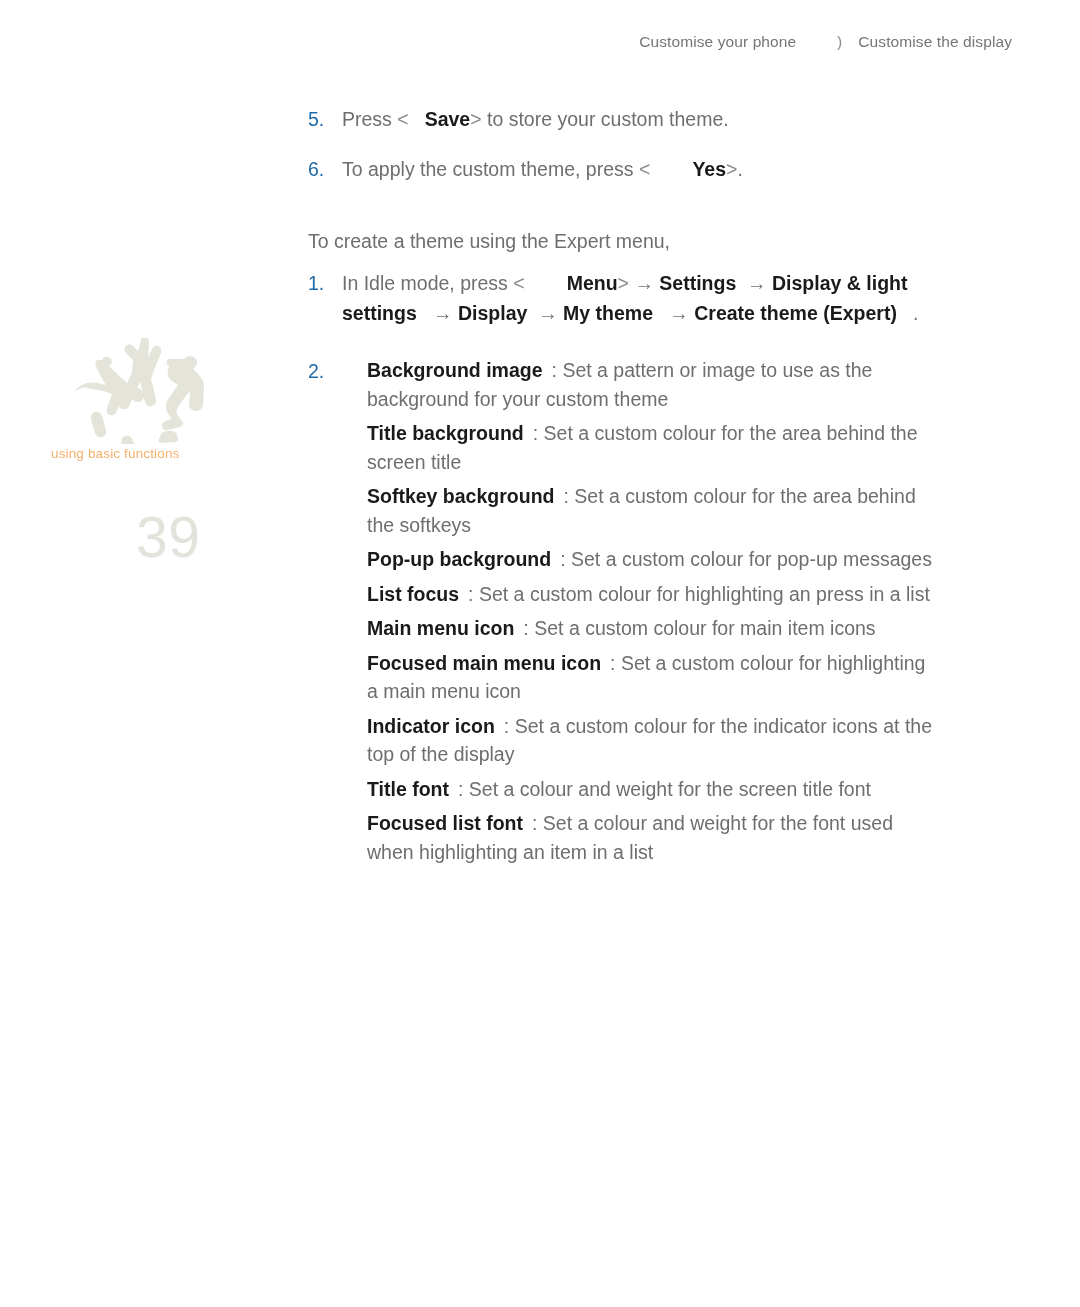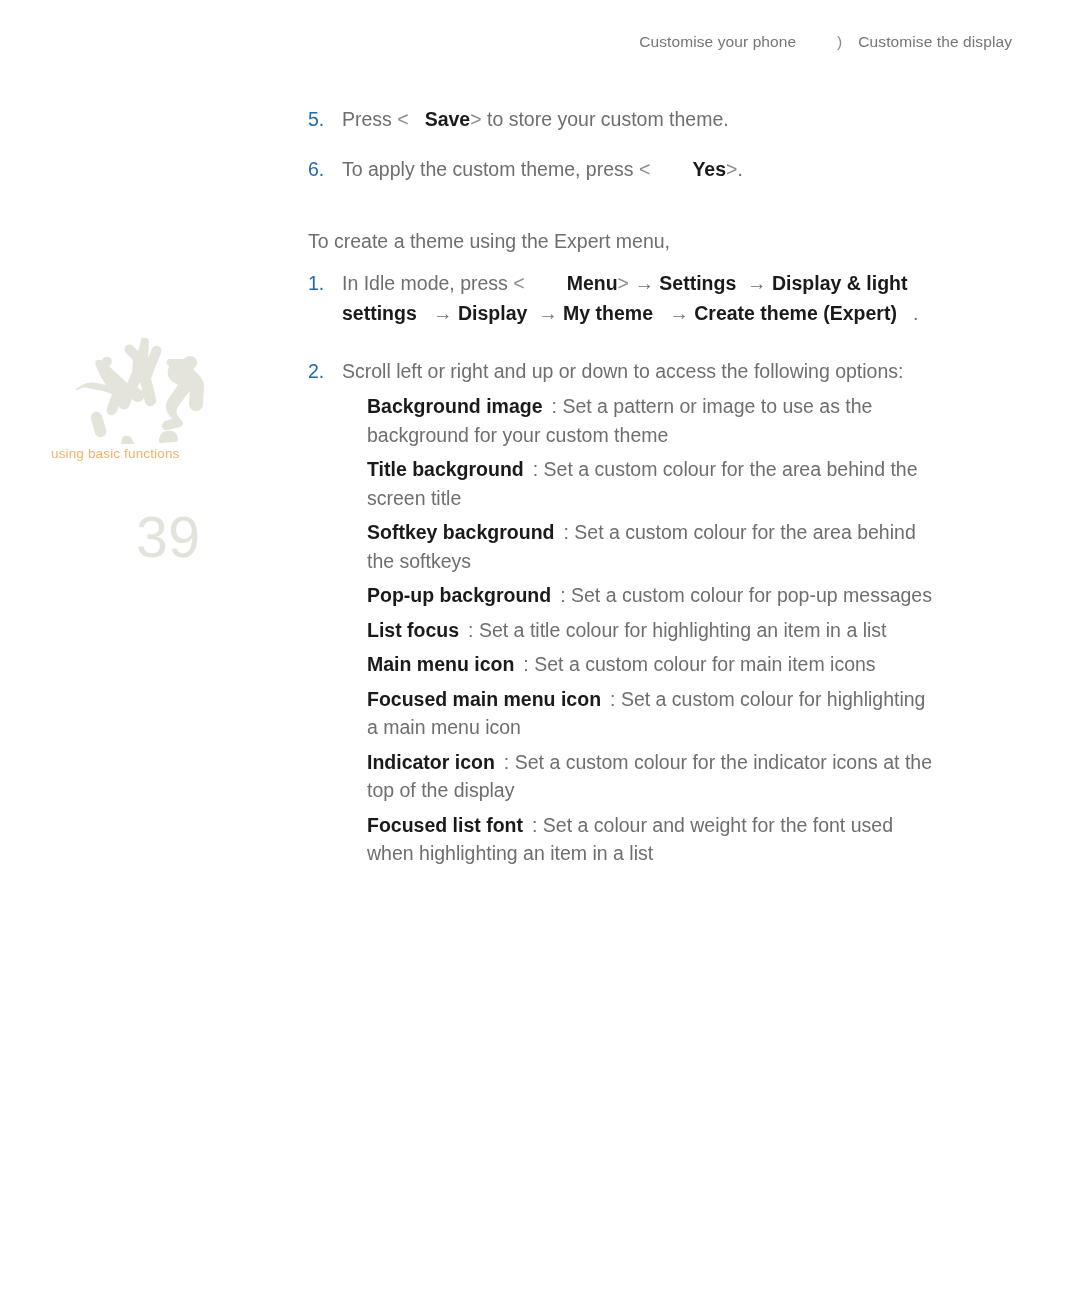--- a/index.html
+++ b/index.html
@@ -195,21 +195,20 @@
 
     <div class="lead-in">To create a theme using the Expert menu,</div>
 
     <div class="step step-1">
       <span class="num">1.</span>
       <span><span>In Idle mode, press </span><span class="lt">&lt;</span><span class="gapsp"></span><span class="bold">Menu</span><span class="lt">&gt;</span>&nbsp;<span class="arrow">→</span>&nbsp;<span class="bold">Settings</span>&nbsp;&nbsp;<span class="arrow">→</span>&nbsp;<span class="bold">Display &amp; light settings</span>&nbsp;&nbsp;&nbsp;<span class="arrow">→</span>&nbsp;<span class="bold">Display</span>&nbsp;&nbsp;<span class="arrow">→</span>&nbsp;<span class="bold">My theme</span>&nbsp;&nbsp;&nbsp;<span class="arrow">→</span>&nbsp;<span class="bold">Create theme (Expert)</span><span class="gapsm"></span><span>.</span></span>
     </div>
 
     <div class="step step-2">
       <span class="num">2.</span>
-      <span>Scroll left or right and up or down to access the following options:</span>
     </div>
 
     <div class="options">
 
       <div class="option">
         <span class="term">Background image</span><span class="spacer"></span><span>: Set a pattern or image to use as the background for your custom theme</span>
       </div>
 
 
       <div class="option">
@@ -218,35 +217,38 @@
 
       <div class="option">
         <span class="term">Softkey background</span><span class="spacer"></span><span>: Set a custom colour for the area behind the softkeys</span>
       </div>
 
       <div class="option">
         <span class="term">Pop-up background</span><span class="spacer"></span><span>: Set a custom colour for pop-up messages</span>
       </div>
 
       <div class="option">
-        <span class="term">List focus</span><span class="spacer"></span><span>: Set a title colour for highlighting an item in a list</span>
+        <span class="term">List focus</span><span class="spacer"></span><span>: Set a custom colour for highlighting an press in a list</span>
       </div>
 
       <div class="option">
         <span class="term">Main menu icon</span><span class="spacer"></span><span>: Set a custom colour for main item icons</span>
       </div>
 
       <div class="option">
         <span class="term">Focused main menu icon</span><span class="spacer"></span><span>: Set a custom colour for highlighting a main menu icon</span>
       </div>
 
       <div class="option">
         <span class="term">Indicator icon</span><span class="spacer"></span><span>: Set a custom colour for the indicator icons at the top of the display</span>
       </div>
 
+      <div class="option">
+        <span class="term">Title font</span><span class="spacer"></span><span>: Set a colour and weight for the screen title font</span>
+      </div>
 
 
       <div class="option">
         <span class="term">Focused list font</span><span class="spacer"></span><span>: Set a colour and weight for the font used when highlighting an item in a list</span>
       </div>
 
     </div>
   </div>
 </div>
 

